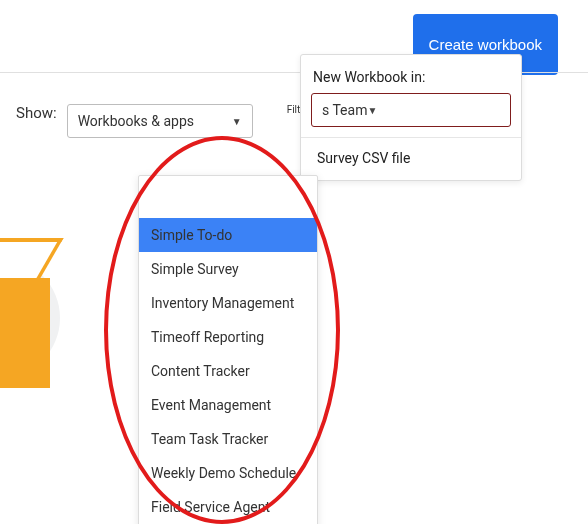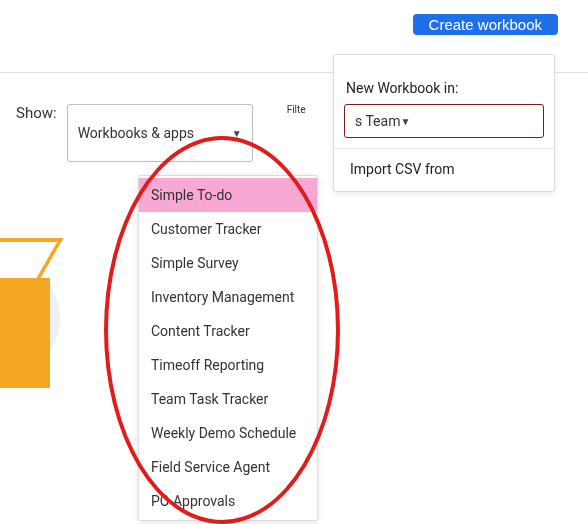--- a/index.html
+++ b/index.html
@@ -16,21 +16,21 @@
   .topbar {
     position: absolute;
     top: 14px;
     right: 30px;
   }
   .btn-primary {
     background: #1f6feb;
     color: #fff;
     border: none;
     border-radius: 4px;
-    padding: 2px 16px;
+    padding: 22px 16px;
     font-size: 15px;
     cursor: pointer;
   }
   .divider {
     position: absolute;
     top: 72px;
     left: 0;
     right: 0;
     border-top: 1px solid #e0e0e0;
   }
@@ -39,21 +39,21 @@
     top: 104px;
     left: 16px;
     right: 0;
     display: flex;
     gap: 10px;
   }
   .show-label { font-size: 15px; color: #333; }
   .select-box {
     border: 1px solid #bdbdbd;
     border-radius: 3px;
-    padding: 20px 10px;
+    padding: 8px 10px;
     width: 186px;
     display: flex;
     justify-content: space-between;
     align-items: center;
     background: #fff;
     cursor: pointer;
     font-size: 14px;
   }
   .caret { font-size: 10px; color: #444; }
   .filter-label { font-size: 10px; margin-left: 24px; }
@@ -94,27 +94,27 @@
     height: 120px;
     background: #f0f1f2;
     border-radius: 50%;
     z-index: -1;
   }
 
   
   .panel {
     position: absolute;
     top: 54px;
-    left: 333px;
+    left: 300px;
     width: 222px;
     background: #fff;
     border: 1px solid #dcdcdc;
     border-radius: 3px;
     box-shadow: 0 2px 6px rgba(0,0,0,0.08);
-    padding: 21px 0 4px 0;
+    padding: 10px 0 4px 0;
   }
   .panel-hdr {
     padding: 4px 12px 6px 12px;
     font-size: 14px;
     color: #222;
   }
   .panel-select {
     margin: 2px 10px 10px 10px;
     border: 1px solid #7f1d1d;
     border-radius: 3px;
@@ -152,21 +152,22 @@
     padding: 2px 0;
   }
   .template-item {
     padding: 9px 12px;
     font-size: 14px;
     color: #333;
     cursor: pointer;
     white-space: nowrap;
   }
   .template-item.hover {
-    background: #f9a8d4;
+    background: #3b82f6;
+    margin-top: 40px;
   }
   .template-item:last-child {
     
   }
 
   
   .annotation-ellipse {
     position: absolute;
     top: 136px;
     left: 104px;
@@ -203,30 +204,30 @@
 </div>
 
 <div class="panel">
   <div class="panel-hdr">New Workbook in:</div>
   <div class="panel-select">
     <span>s Team</span>
     <span class="caret">▼</span>
   </div>
   <div class="panel-sep"></div>
   <div class="panel-item">
-    <span>Import CSV from</span>
+    <span>Survey CSV file</span>
   </div>
 </div>
 
 <div class="template-list">
   <div class="template-item hover">Simple To-do</div>
-  <div class="template-item">Customer Tracker</div>
   <div class="template-item">Simple Survey</div>
   <div class="template-item">Inventory Management</div>
+  <div class="template-item">Timeoff Reporting</div>
   <div class="template-item">Content Tracker</div>
-  <div class="template-item">Timeoff Reporting</div>
+  <div class="template-item">Event Management</div>
   <div class="template-item">Team Task Tracker</div>
   <div class="template-item">Weekly Demo Schedule</div>
   <div class="template-item">Field Service Agent</div>
   <div class="template-item">PO Approvals</div>
 </div>
 
 <div class="annotation-ellipse"></div>
 
 </body></html>

